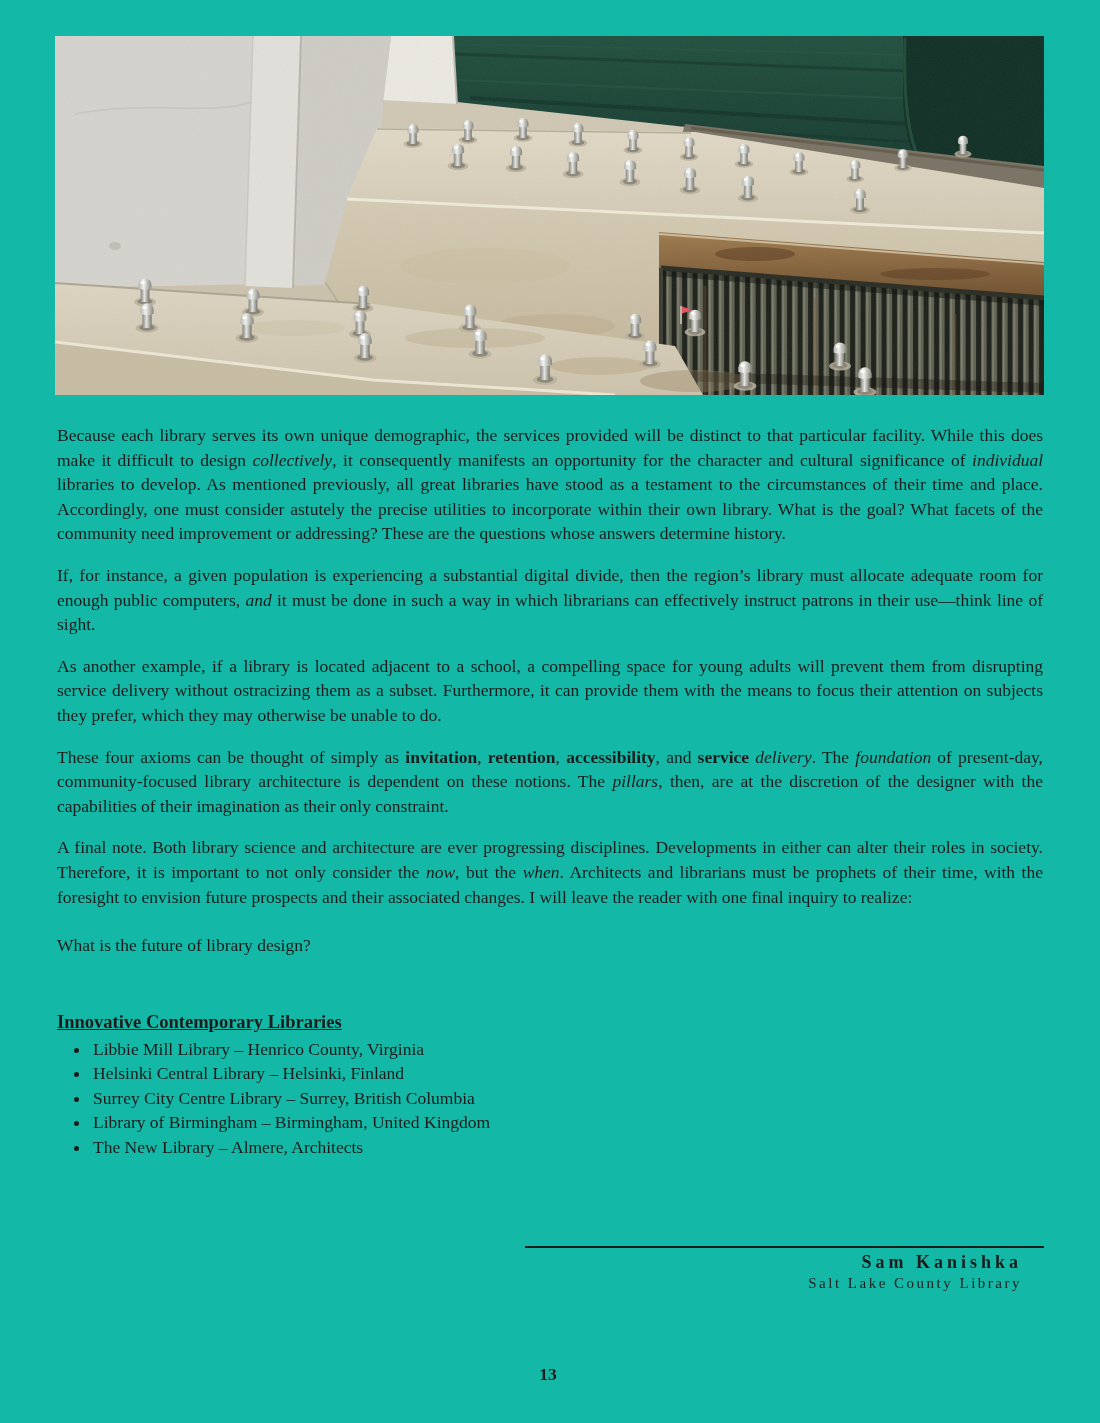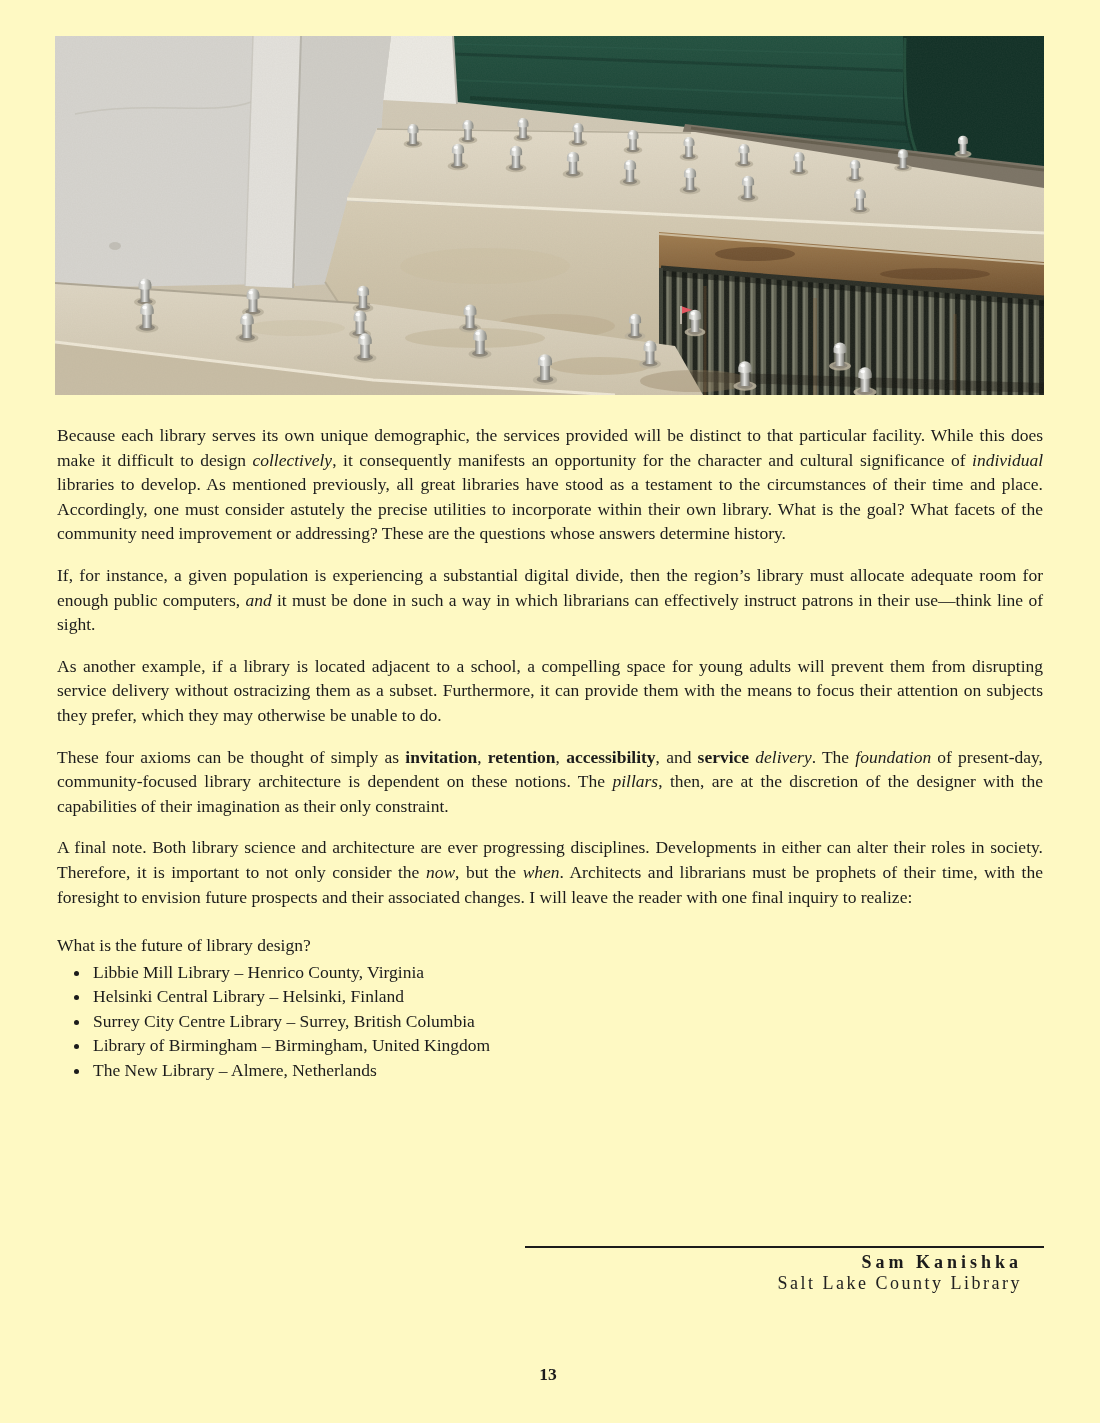--- a/index.html
+++ b/index.html
@@ -1,19 +1,19 @@
 <!DOCTYPE html>
 <html><head>
 <meta charset="utf-8">
 <style>
   html,body{margin:0;padding:0;background:#ffffff;}
   .page{
     position:relative;
     width:1100px;height:1423px;
-    background:#fef9c3;
+    background:#14b8a6;
     font-family:"Liberation Serif","DejaVu Serif",serif;
     color:#1c1c1c;
     overflow:hidden;
   }
   .photo{
     position:absolute;left:55px;top:36px;width:989px;height:359px;
     margin:0;line-height:0;
   }
   .photo svg{display:block;width:100%;height:100%;}
   .content{
@@ -37,21 +37,21 @@
     position:absolute;left:525px;top:1246px;width:519px;
     border-top:2px solid #1c1c1c;
     text-align:right;
     padding:4px 22px 0 0;
     box-sizing:border-box;
   }
   .sig-name{
     font-weight:bold;font-size:18px;letter-spacing:4px;line-height:21px;
   }
   .sig-org{
-    font-size:18px;letter-spacing:2.5px;line-height:21px;color:#222;
+    font-size:15px;letter-spacing:2.5px;line-height:21px;color:#222;
   }
   .page-number{
     position:absolute;left:16px;top:1364px;width:1064px;
     text-align:center;font-weight:bold;font-size:17.5px;
   }
 </style>
 </head>
 <body>
 
 <div class="page">
@@ -231,27 +231,28 @@
     <p class="para"><span>If, for instance, a given population is experiencing a substantial digital divide, then the region’s library must allocate adequate room for enough public computers, </span><span class="i">and</span><span> it must be done in such a way in which librarians can effectively instruct patrons in their use—think line of sight.</span></p>
 
     <p class="para"><span>As another example, if a library is located adjacent to a school, a compelling space for young adults will prevent them from disrupting service delivery without ostracizing them as a subset. Furthermore, it can provide them with the means to focus their attention on subjects they prefer, which they may otherwise be unable to do.</span></p>
 
     <p class="para"><span>These four axioms can be thought of simply as </span><span class="b">invitation</span><span>, </span><span class="b">retention</span><span>, </span><span class="b">accessibility</span><span>, and </span><span class="b">service </span><span class="bi">delivery</span><span>. The </span><span class="i">foundation</span><span> of present-day, community-focused library architecture is dependent on these notions. The </span><span class="i">pillars</span><span>, then, are at the discretion of the designer with the capabilities of their imagination as their only constraint.</span></p>
 
     <p class="para"><span>A final note. Both library science and architecture are ever progressing disciplines. Developments in either can alter their roles in society. Therefore, it is important to not only consider the </span><span class="i">now</span><span>, but the </span><span class="i">when</span><span>. Architects and librarians must be prophets of their time, with the foresight to envision future prospects and their associated changes. I will leave the reader with one final inquiry to realize:</span></p>
 
     <p class="question">What is the future of library design?</p>
 
+    <h3 class="list-heading">Innovative Contemporary Libraries</h3>
 
     <ul class="lib-list">
       <li>Libbie Mill Library – Henrico County, Virginia</li>
       <li>Helsinki Central Library – Helsinki, Finland</li>
       <li>Surrey City Centre Library – Surrey, British Columbia</li>
       <li>Library of Birmingham – Birmingham, United Kingdom</li>
-      <li>The New Library – Almere, Netherlands</li>
+      <li>The New Library – Almere, Architects</li>
     </ul>
   </div>
 
   <div class="sig-block">
     <div class="sig-name">Sam Kanishka</div>
     <div class="sig-org">Salt Lake County Library</div>
   </div>
 
   <div class="page-number">13</div>
 

